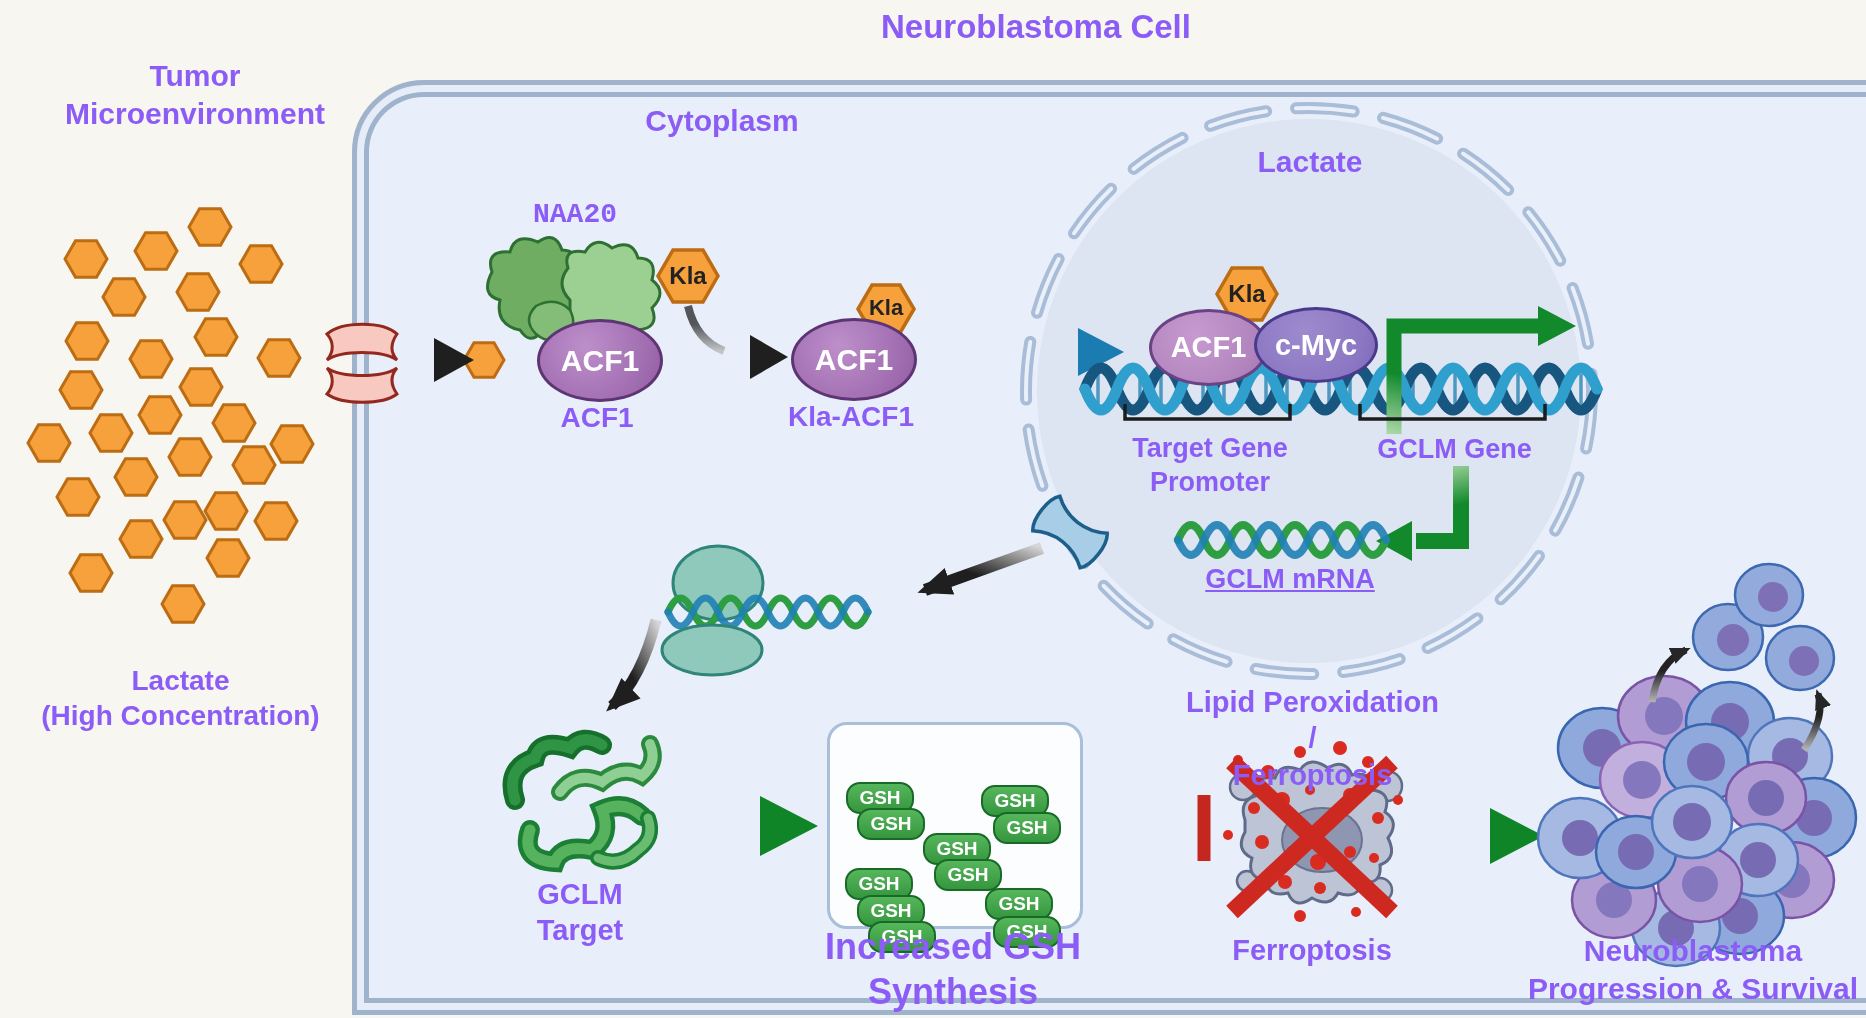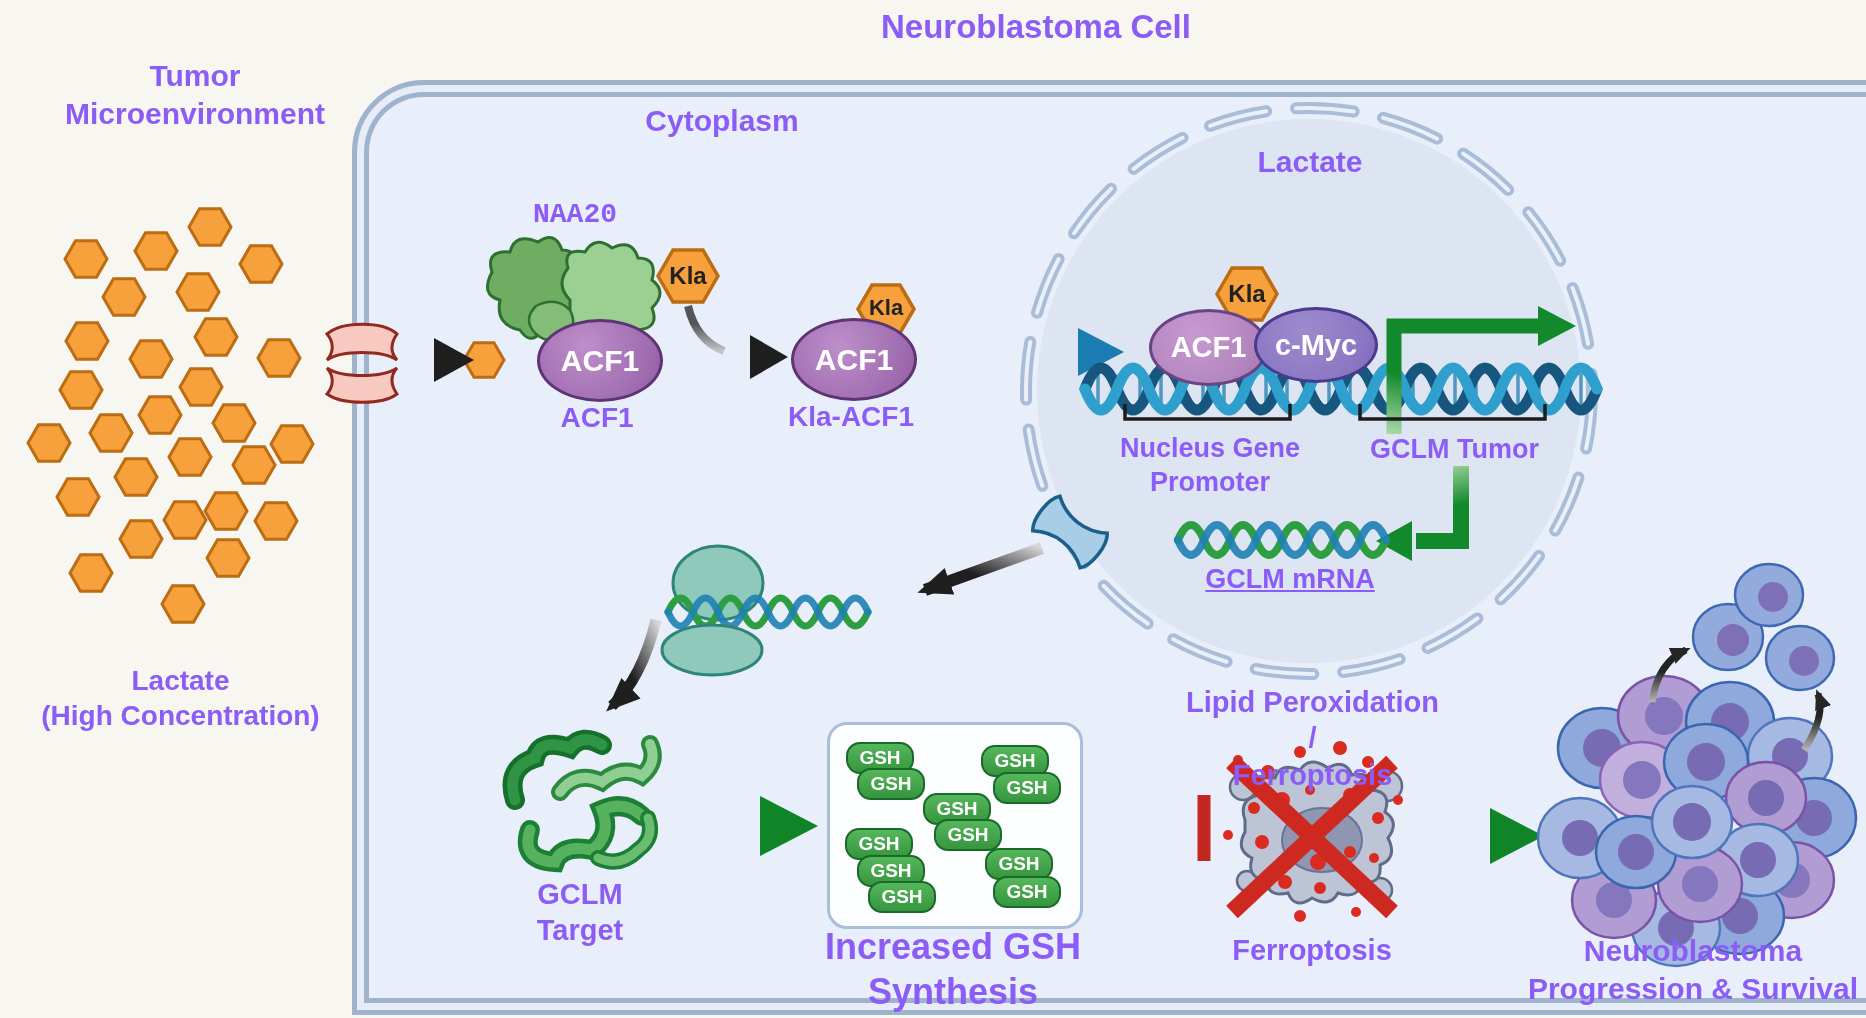--- a/index.html
+++ b/index.html
@@ -20,21 +20,21 @@
         border:3px solid #5e3574;font-size:30px;}
   .oval.nuc-acf1{background:radial-gradient(circle at 38% 32%,#c79bd1,#b184bd 70%,#a273ae);
         border:3px solid #6a4384;font-size:29px;}
   .oval.cmyc{background:radial-gradient(circle at 40% 30%,#9d8bce,#8a76c2 70%,#7c67b5);
         border:3px solid #4a3a8c;font-size:29px;}
   #gsh-box{position:absolute;left:827px;top:722px;width:250px;height:201px;z-index:10;
         background:#fcfdff;border:3px solid #a9bed8;border-radius:20px;}
   .gsh-pill{position:absolute;width:64px;height:28px;z-index:12;border-radius:14px;
         background:linear-gradient(180deg,#56b65b,#35963f);border:2px solid #176b26;
         color:#fff;font-weight:bold;font-size:19px;display:flex;align-items:center;
-        justify-content:center;font-family:"Liberation Sans",sans-serif;}
+        justify-content:center;font-family:"Liberation Sans",sans-serif;margin-top:40px;}
   .kla-text{position:absolute;z-index:22;font-weight:bold;color:#222;
         text-align:center;font-size:24px;}
 </style>
 </head>
 <body>
 
 <div id="stage">
 
   <div id="cell"></div>
 
@@ -363,23 +363,23 @@
   <div class="label" style="left:836px;top:6px;width:400px;font-size:33px;">Neuroblastoma Cell</div>
   <div class="label" style="left:8px;top:663px;width:345px;font-size:28px;">Lactate
 (High Concentration)</div>
   <div class="label" style="left:15px;top:57px;width:360px;font-size:30px;">Tumor
 Microenvironment</div>
   <div class="label" style="left:617px;top:102px;width:210px;font-size:30px;">Cytoplasm</div>
   <div class="label" style="left:505px;top:197px;width:140px;font-size:28px;font-family:Liberation Mono, monospace;">NAA20</div>
   <div class="label" style="left:537px;top:400px;width:120px;font-size:28px;">ACF1</div>
   <div class="label" style="left:776px;top:399px;width:150px;font-size:28px;">Kla-ACF1</div>
   <div class="label" style="left:1210px;top:143px;width:200px;font-size:30px;">Lactate</div>
-  <div class="label" style="left:1115px;top:432px;width:190px;font-size:27px;">Nucleus Gene
+  <div class="label" style="left:1115px;top:432px;width:190px;font-size:27px;">Target Gene
 Promoter</div>
-  <div class="label" style="left:1357px;top:433px;width:195px;font-size:27px;">GCLM Tumor</div>
+  <div class="label" style="left:1357px;top:433px;width:195px;font-size:27px;">GCLM Gene</div>
   <div class="label" style="left:1190px;top:563px;width:200px;font-size:27px;text-decoration:underline;">GCLM mRNA</div>
   <div class="label" style="left:500px;top:876px;width:160px;font-size:29px;">GCLM
 Target</div>
   <div class="label" style="left:818px;top:924px;width:270px;font-size:36px;text-align:center;">Increased GSH
 Synthesis</div>
   <div class="label" style="left:1180px;top:684px;width:265px;font-size:29px;">Lipid Peroxidation /
 Ferroptosis</div>
   <div class="label" style="left:1212px;top:932px;width:200px;font-size:29px;">Ferroptosis</div>
   <div class="label" style="left:1520px;top:932px;width:346px;font-size:30px;">Neuroblastoma
 Progression &amp; Survival</div>

